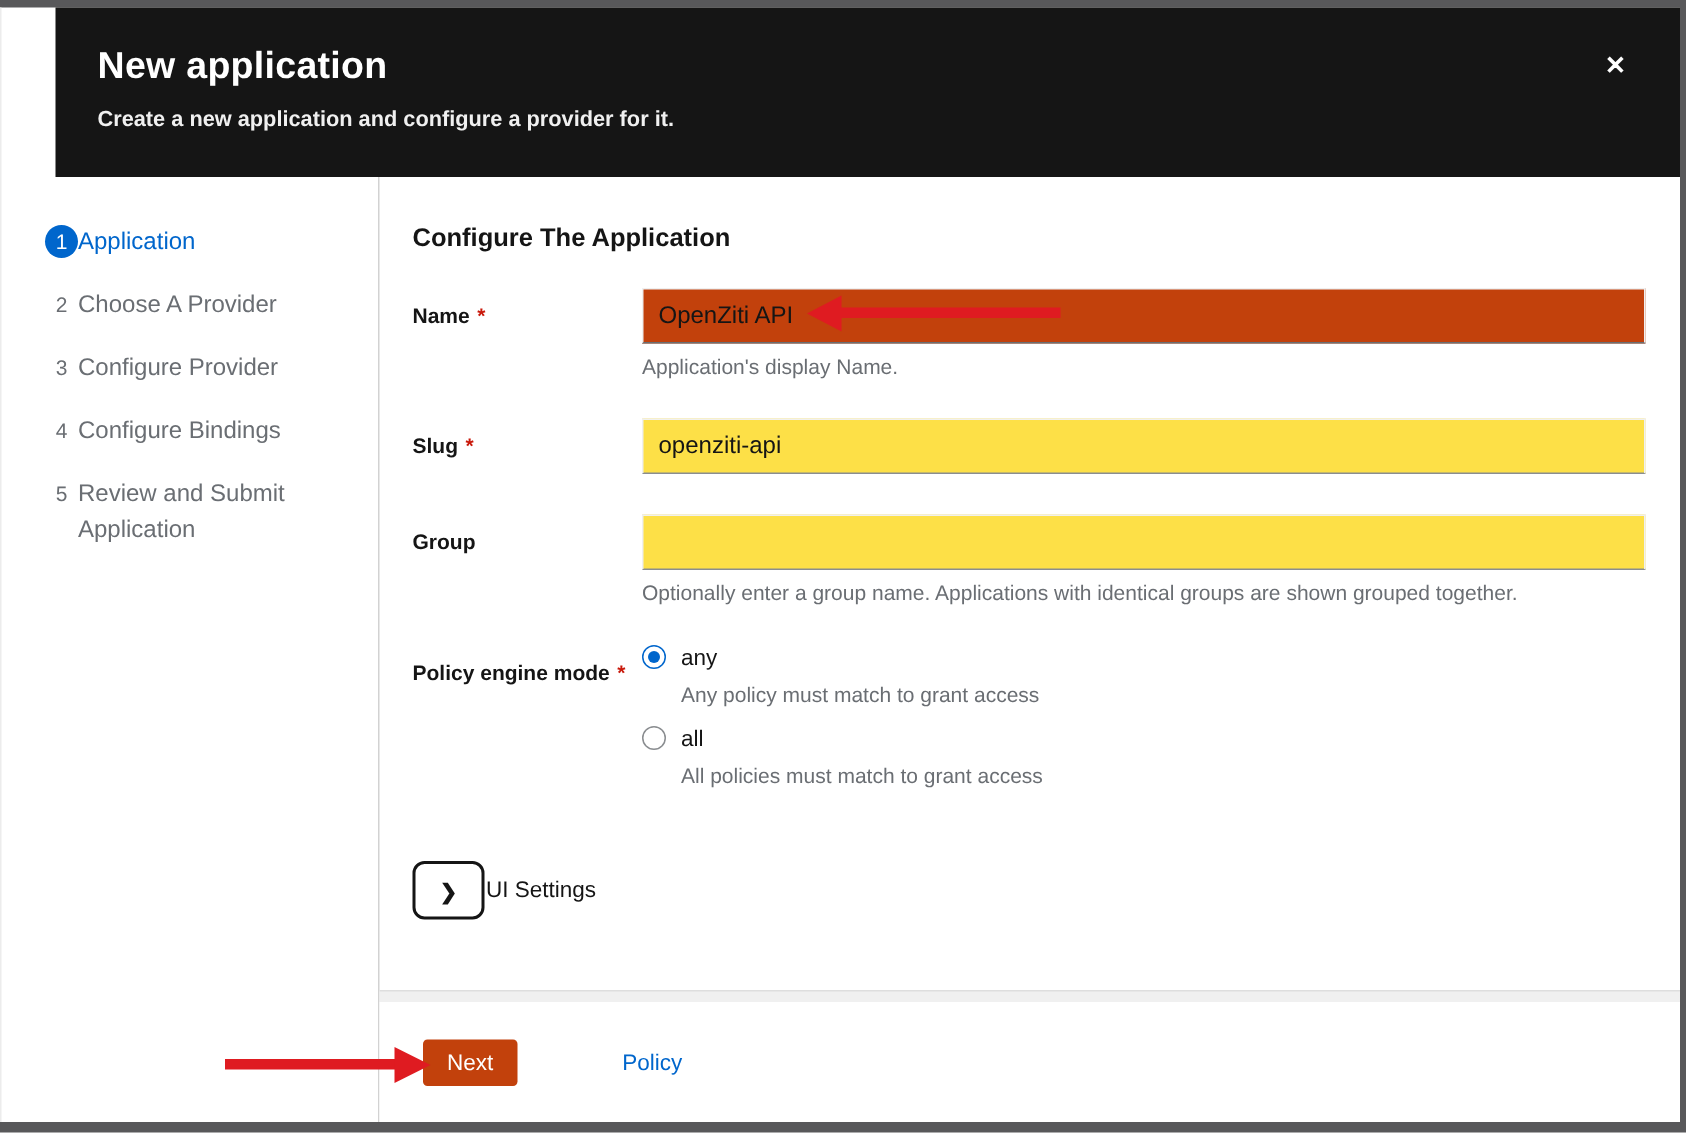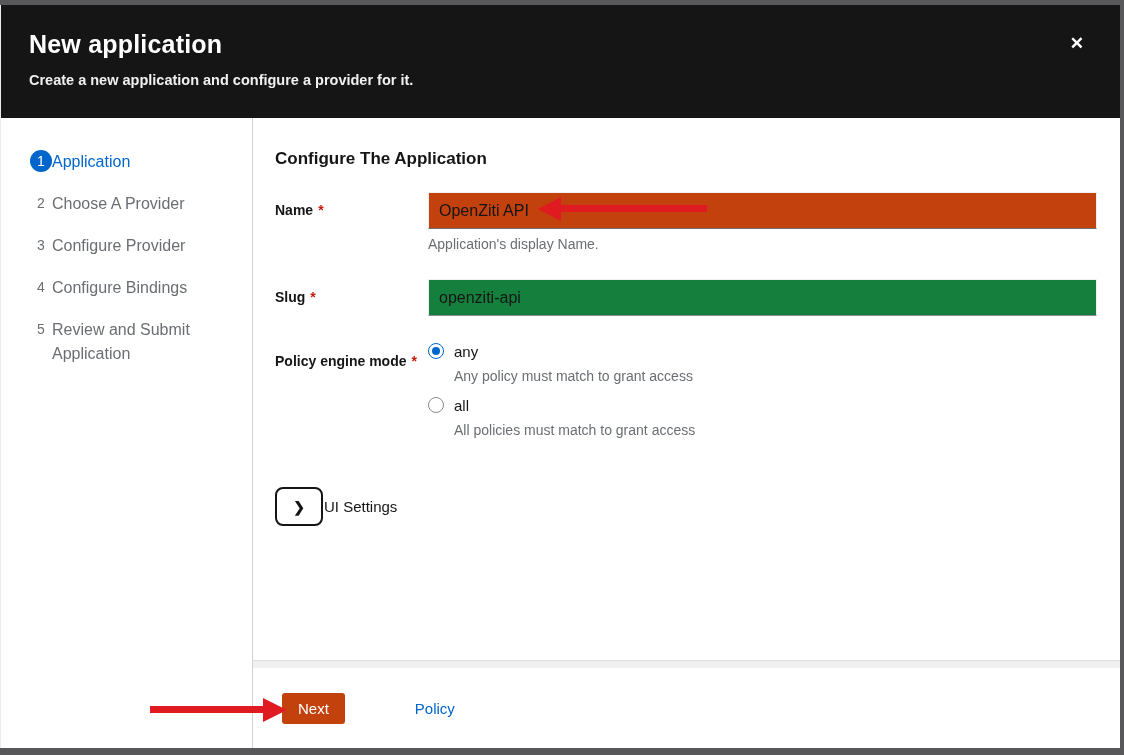--- a/index.html
+++ b/index.html
@@ -16,20 +16,21 @@
     background:#ffffff;
     display:flex; flex-direction:column;
     border-left:1px solid #ececec;
   }
   
   .modal-header {
     background:#151515; color:#fff;
     height:113px; flex:0 0 113px;
     padding:25px 28px 0 28px;
     position:relative;
+    margin-left:36px;
   }
   .modal-title { font-size:25px; font-weight:700; letter-spacing:.2px; }
   .modal-subtitle { font-size:14.5px; color:#f0f0f0; margin-top:13px;font-weight:bold; }
   .close-btn {
     position:absolute; top:30px; right:36px;
     background:none; border:none; color:#fff;
     font-size:17px; font-weight:700; cursor:pointer; line-height:1;
   }
   
   .modal-body { flex:1; display:flex; min-height:0; }
@@ -62,21 +63,21 @@
   .form-row { display:flex; margin-bottom:27px; }
   .row-label {
     width:153px; flex:0 0 153px; padding-top:10px;
     font-size:14px; font-weight:700; color:#151515;
   }
   .req { color:#c9190b; font-weight:700; margin-left:5px; }
   .row-field { flex:1; max-width:669px; }
   .text-input {
     width:100%; height:37px;
     border:1px solid #f0f0f0; border-bottom:1px solid #8a8d90;
-    background:#15803d; font-size:16px; color:#151515;
+    background:#fde047; font-size:16px; color:#151515;
     padding:0 10px; font-family:"Liberation Sans", sans-serif;
     border-radius:0; outline:none;
   }
   .text-input.highlighted { background:#c2410c; border-bottom-color:#6a6e73; }
   .helper-text { margin-top:7px; font-size:14px; color:#6a6e73; }
   
   .form-row--policy { margin-top:11px; margin-bottom:0; }
   .radio-option { display:flex; align-items:flex-start; cursor:pointer; }
   .radio-circle {
     width:16px; height:16px; border-radius:50%;
@@ -192,20 +193,29 @@
 
           <div class="form-row">
             <div class="row-label">
               <span>Slug</span><span class="req">*</span>
             </div>
             <div class="row-field">
               <input class="text-input" type="text" value="openziti-api" style="">
             </div>
           </div>
 
+          <div class="form-row">
+            <div class="row-label">
+              <span>Group</span>
+            </div>
+            <div class="row-field">
+              <input class="text-input" type="text" value="" style="">
+              <div class="helper-text">Optionally enter a group name. Applications with identical groups are shown grouped together.</div>
+            </div>
+          </div>
 
           <div class="form-row form-row--policy">
             <div class="row-label">
               <span>Policy engine mode</span><span class="req">*</span>
             </div>
             <div class="row-field">
               <div class="radio-option checked">
                 <span class="radio-circle">
                     <span class="radio-dot"></span>
                   </span>

